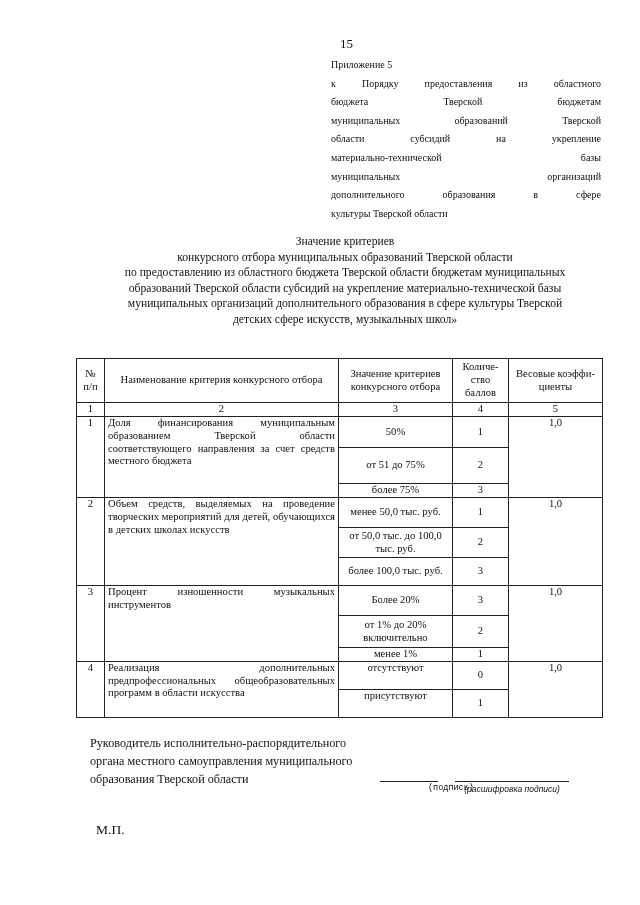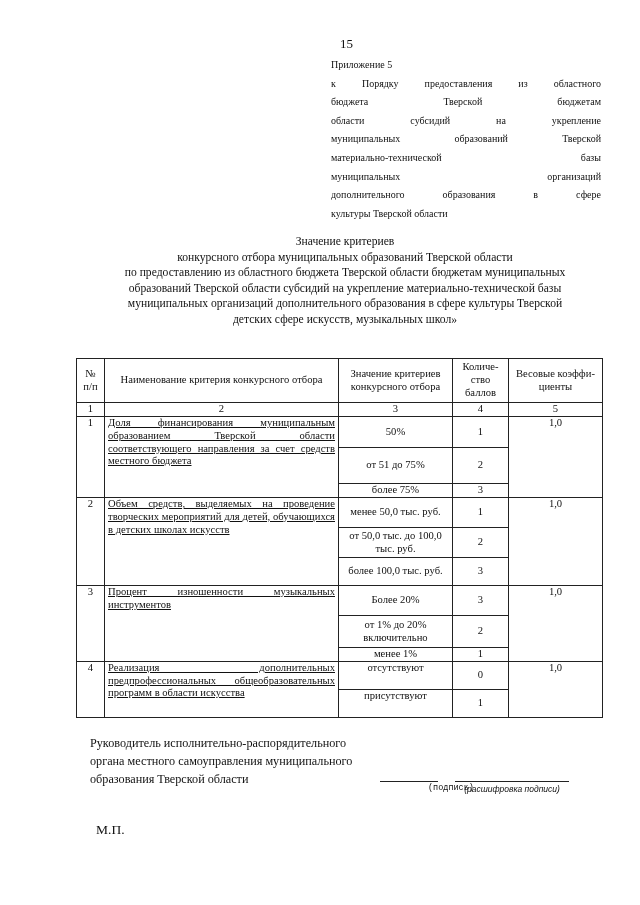--- a/index.html
+++ b/index.html
@@ -10,39 +10,39 @@
   .appendix { left:331px; top:56px; width:270px; font-size:10px; line-height:18.6px; }
   .appendix .line { display:block; text-align:justify; text-align-last:justify; white-space:nowrap; }
   .appendix .line.first, .appendix .line.last { text-align-last:left; }
   .title { left:80px; top:234px; width:530px; text-align:center; font-size:11.6px; line-height:15.5px; }
   table.crit { position:absolute; left:76px; top:358px; width:526px; border-collapse:collapse;
                font-size:10.6px; line-height:12.8px; table-layout:fixed; }
   table.crit td, table.crit th { border:1px solid #222; padding:0 3px; vertical-align:middle; font-weight:normal; }
   table.crit th { text-align:center; }
   .c { text-align:center; }
   .top { vertical-align:top !important; }
-  .just { text-align:justify;text-decoration:underline; }
+  .just { text-align:justify; }
   .sig-text { left:90px; top:734px; width:300px; font-size:12.2px; line-height:18px; }
   .sig-line1 { left:380px; top:781px; width:58px; border-top:1px solid #222; }
   .sig-line2 { left:455px; top:781px; width:114px; border-top:1px solid #222; }
   .sig-cap1 { left:402px; top:783px; font-family:Liberation Mono, monospace; font-size:8.5px;margin-left:26px; }
   .sig-cap2 { left:462px; top:783px; width:100px; text-align:center; font-family:"Liberation Sans", sans-serif; font-size:8.5px; line-height:12px;font-style:italic; }
   .stamp { left:96px; top:822px; font-size:13.5px;text-align:center; }
 </style>
 </head>
 <body>
 
 <div class="abs page-num">15</div>
 
 <div class="abs appendix">
   <span class="line first">Приложение 5</span>
   <span class="line">к Порядку предоставления из областного</span>
   <span class="line">бюджета Тверской бюджетам</span>
+  <span class="line">муниципальных образований Тверской</span>
   <span class="line">области субсидий на укрепление</span>
-  <span class="line">муниципальных образований Тверской</span>
   <span class="line">материально-технической базы</span>
   <span class="line">муниципальных организаций</span>
   <span class="line">дополнительного образования в сфере</span>
   <span class="line last">культуры Тверской области</span>
 </div>
 
 <div class="abs title">
   <div>Значение критериев</div>
   <div>конкурсного отбора муниципальных образований Тверской области</div>
   <div>по предоставлению из областного бюджета Тверской области бюджетам муниципальных</div>

